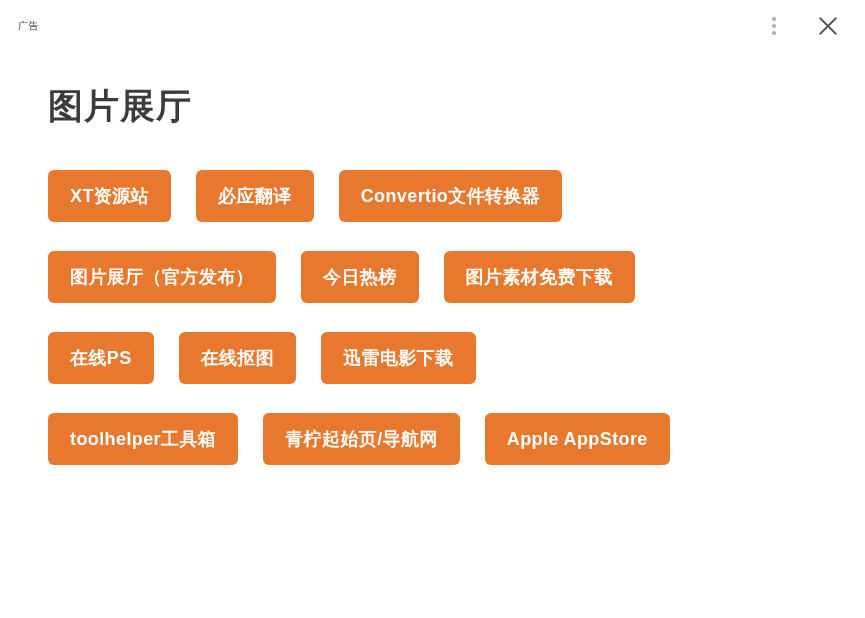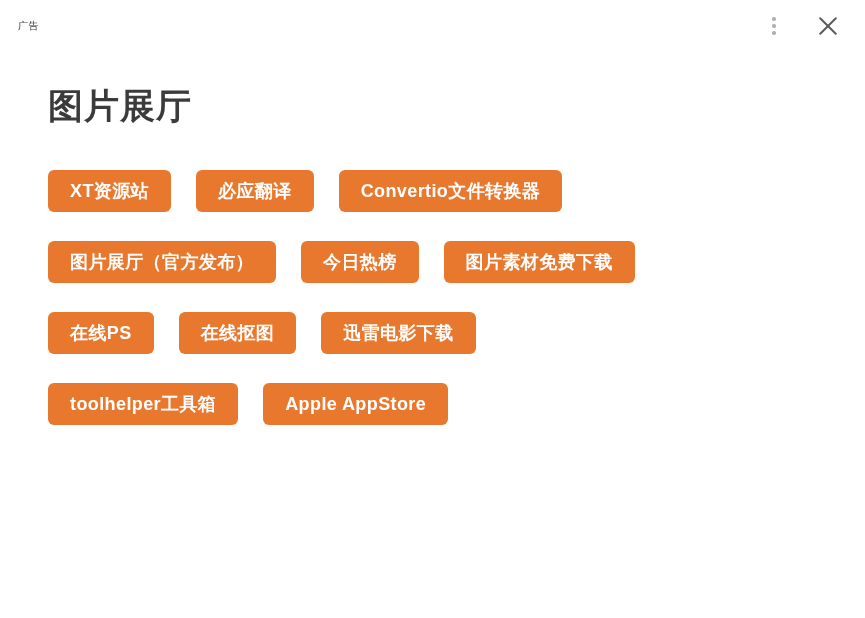--- a/index.html
+++ b/index.html
@@ -106,21 +106,21 @@
   }
 
   .btn-row {
     display: flex;
     align-items: flex-start;
     margin-bottom: 29px;
   }
   .btn-row:last-child { margin-bottom: 0; }
 
   .tool-btn {
-    height: 42px;
+    height: 52px;
     box-sizing: border-box;
     background: #e8782e;
     color: #ffffff;
     border: none;
     border-radius: 6px;
     font-family: "Liberation Sans", "DejaVu Sans", sans-serif;
     font-size: 18px;
     font-weight: bold;
     letter-spacing: 0.4px;
     padding: 0 22px;
@@ -161,16 +161,17 @@
         <button class="tool-btn">今日热榜</button>
         <button class="tool-btn">图片素材免费下载</button>
       </div>
       <div class="btn-row">
         <button class="tool-btn">在线PS</button>
         <button class="tool-btn">在线抠图</button>
         <button class="tool-btn">迅雷电影下载</button>
       </div>
       <div class="btn-row">
         <button class="tool-btn">toolhelper工具箱</button>
+        <button class="tool-btn">青柠起始页/导航网</button>
         <button class="tool-btn">Apple AppStore</button>
       </div>
     </div>
 </div>
 
 </body></html>

